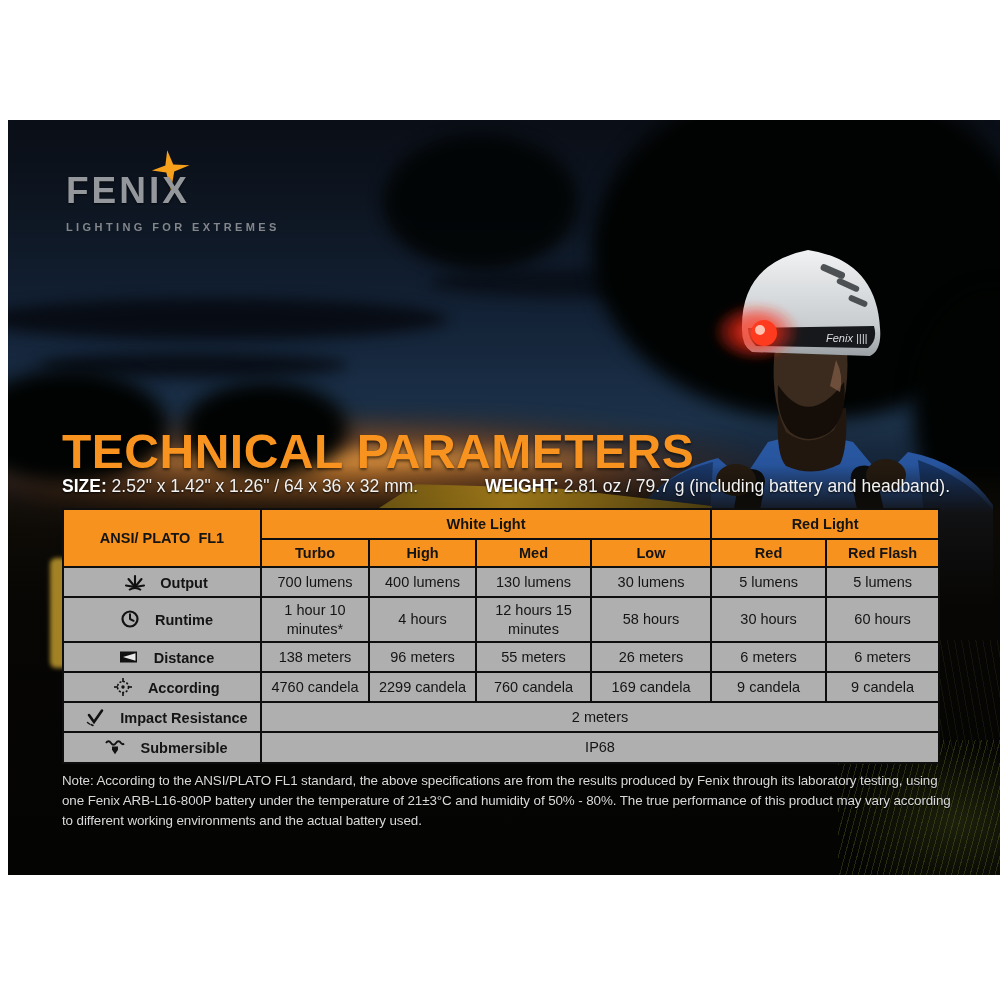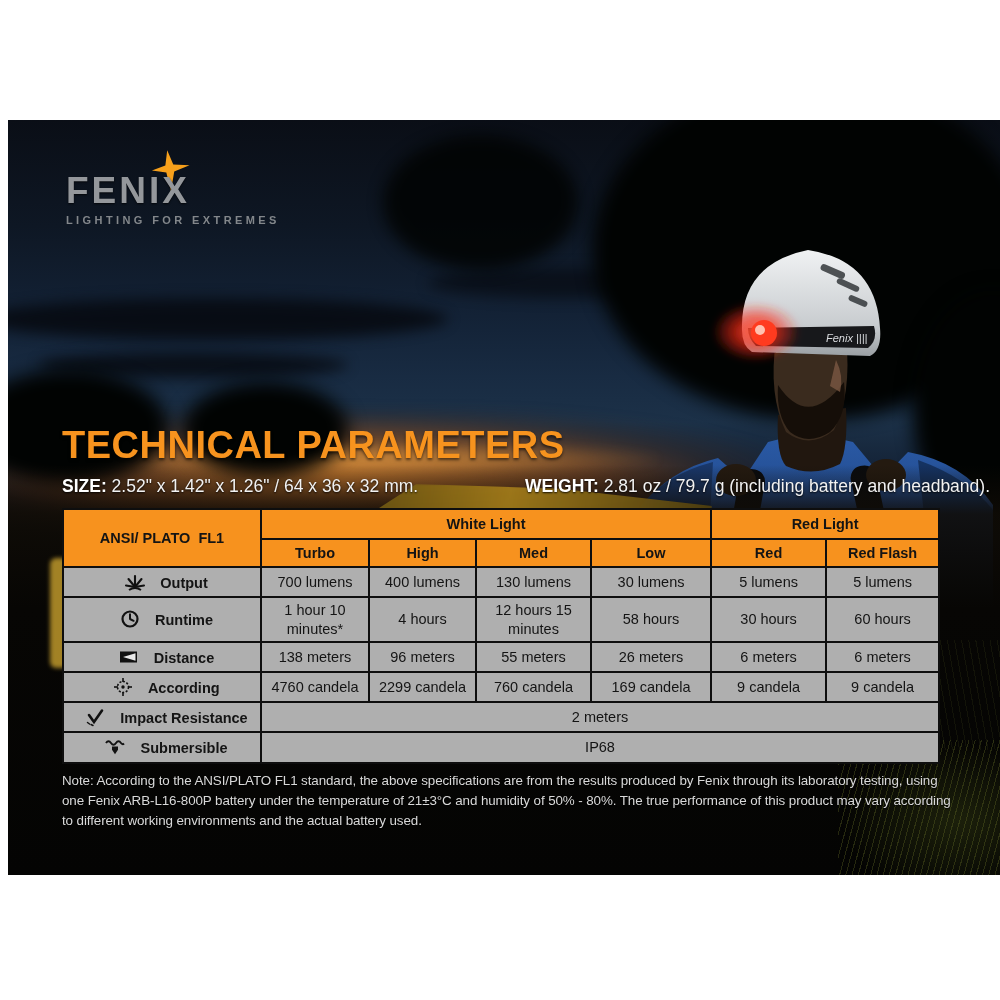--- a/index.html
+++ b/index.html
@@ -26,29 +26,29 @@
     background:
       repeating-linear-gradient(105deg, rgba(120,130,45,.30) 0 1px, transparent 1px 6px),
       radial-gradient(ellipse at 70% 60%, rgba(60,70,22,.45), transparent 70%);}
   .grass2{left:880px;top:520px;width:120px;height:110px;opacity:.6;
     background:repeating-linear-gradient(80deg, rgba(100,110,38,.22) 0 1px, transparent 1px 7px);}
   .man-svg{position:absolute;left:600px;top:60px;width:400px;height:460px;}
   
   .logo{position:absolute;left:66px;top:170px;}
   .logo-text{font-size:37px;font-weight:bold;letter-spacing:3px;color:#94979b;
     text-shadow:0 1px 2px rgba(0,0,0,.7);}
-  .logo-tag{margin-top:2px;font-size:11px;font-weight:bold;letter-spacing:3.4px;color:#83878b;}
+  .logo-tag{margin-top:9px;font-size:11px;font-weight:bold;letter-spacing:3.4px;color:#83878b;}
   .logo-star{position:absolute;left:148px;top:148px;width:44px;height:44px;}
   
-  .title{position:absolute;left:62px;top:424px;font-size:38px;font-weight:bold;letter-spacing:.5px;
+  .title{position:absolute;left:62px;top:424px;font-size:48px;font-weight:bold;letter-spacing:.5px;
     color:#F7931E;text-shadow:0 2px 3px rgba(0,0,0,.55);white-space:nowrap;}
   .specs{position:absolute;left:62px;top:476px;width:890px;font-size:17.5px;color:#f2f2f2;
     text-shadow:0 1px 2px rgba(0,0,0,.85);white-space:nowrap;}
   .specs b{color:#ffffff;}
-  .weight{position:absolute;left:423px;top:0;margin-left:40px;}
+  .weight{position:absolute;left:423px;top:0;}
   
   table.spec{position:absolute;left:62px;top:508px;width:876px;border-collapse:collapse;table-layout:fixed;}
   table.spec td,table.spec th{border:2px solid #0e0e0e;padding:1px 2px;text-align:center;vertical-align:middle;
     color:#141414;font-size:14.5px;line-height:1.25;overflow:hidden;}
   .hdr{background:#F7921E;font-weight:bold;font-size:15.5px;}
   .cell{background:#AFAFAF;}
   .rowlabel{background:#AFAFAF;text-align:right;font-weight:bold;font-size:15.5px;padding-left:10px !important;}
   .rowlabel .ric{display:inline-block;width:22px;height:20px;vertical-align:-4px;margin-right:10px;}
   tr.h1{height:30px;} tr.h2{height:28px;} tr.r30{height:30px;} tr.r45{height:45px;} tr.r31{height:31px;}
   

